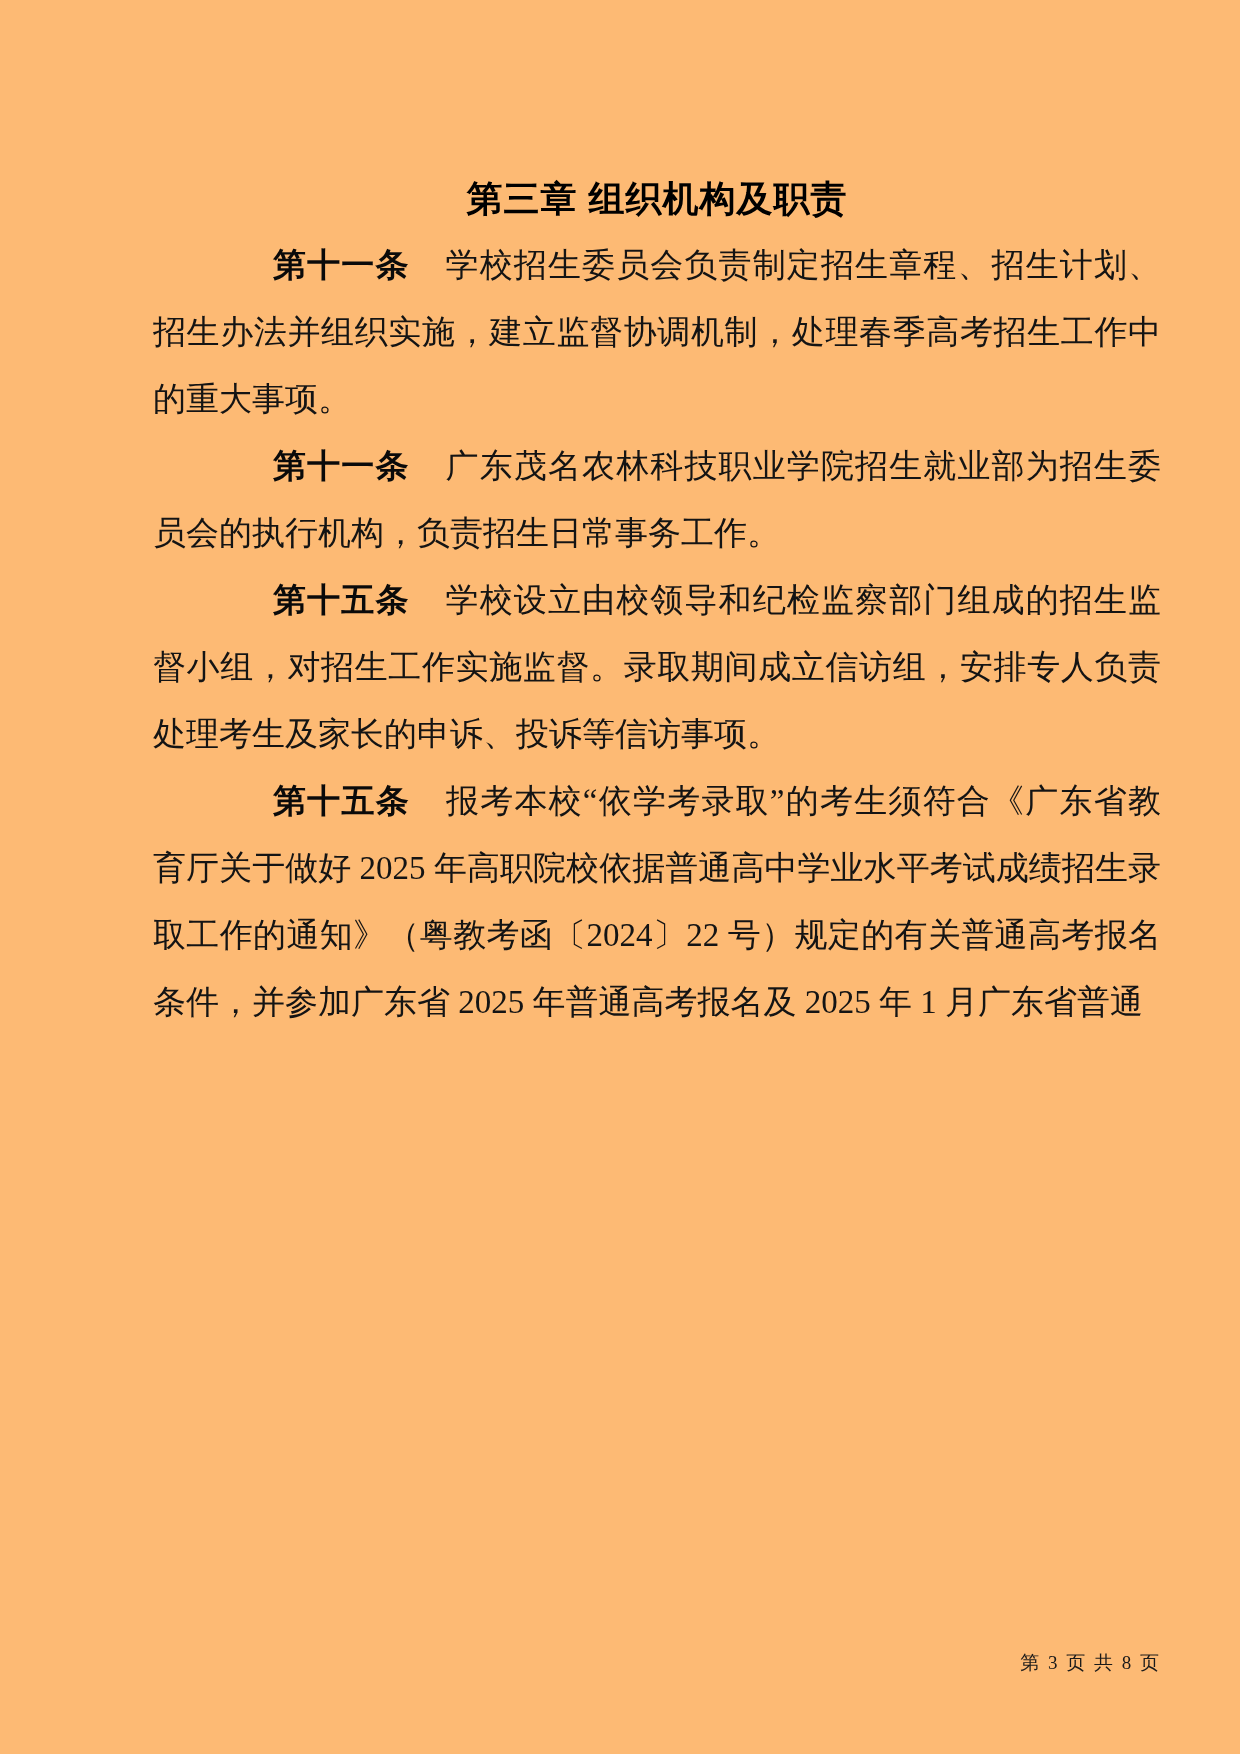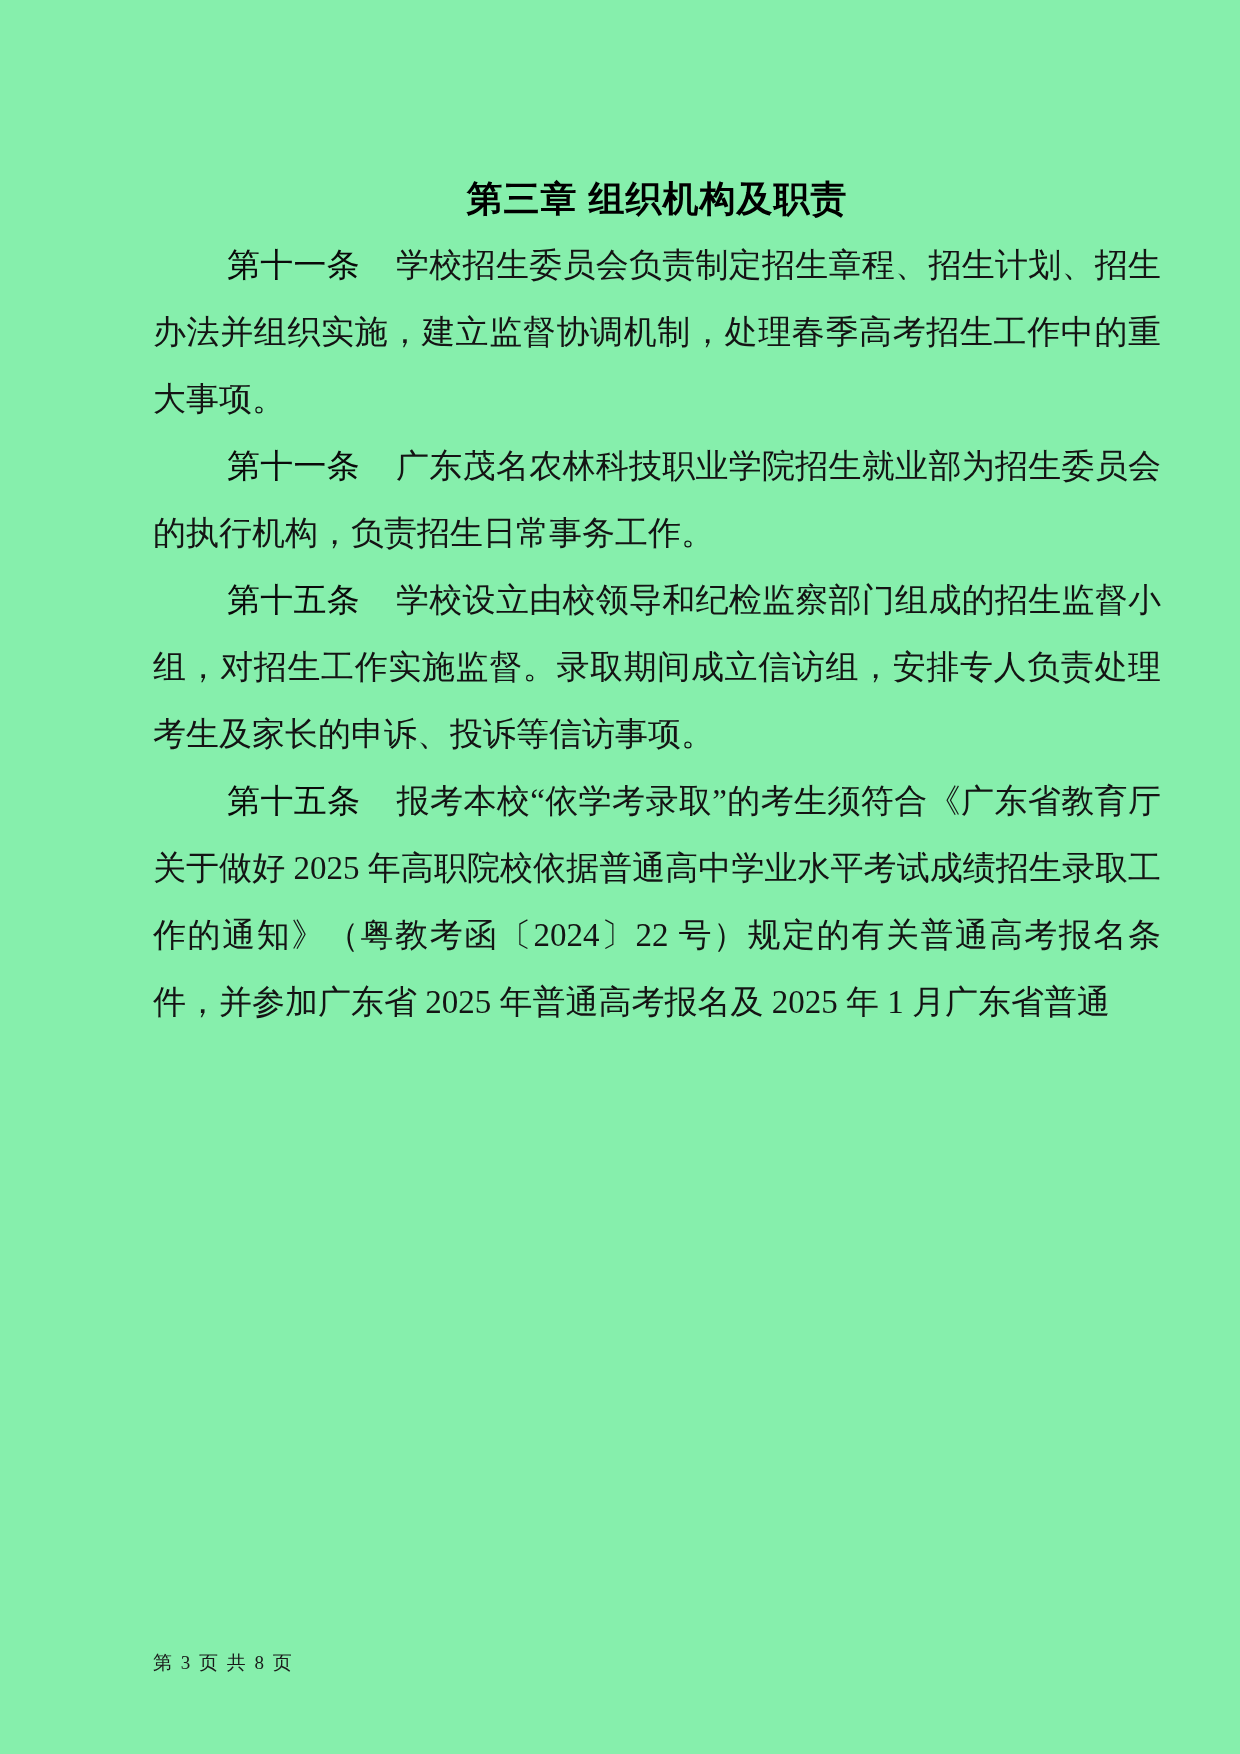--- a/index.html
+++ b/index.html
@@ -7,21 +7,21 @@
   body {
     width: 1240px;
     height: 1754px;
     font-family: "Liberation Serif", serif;
     color: #141414;
   }
   .page {
     position: relative;
     width: 1240px;
     height: 1754px;
-    background: #86efac;
+    background: #fdba74;
     overflow: hidden;
   }
   .content {
     position: absolute;
     left: 153px;
     top: 165px;
     width: 1008px;
   }
   .chapter-title {
     font-family: "Liberation Sans", sans-serif;
@@ -37,30 +37,31 @@
   }
   .article {
     font-size: 33px;
     line-height: 67px;
     text-align: justify;
     text-justify: inter-character;
     text-indent: 74px;
     color: #141414;
   }
   .article-label {
-    font-weight: 400;
+    font-weight: 700;
     margin-right: 36px;
     color: #0a0a0a;
+    margin-left: 46px;
   }
   .footer {
     position: absolute;
     top: 1650px;
     left: 153px;
     width: 1008px;
-    text-align: left;
+    text-align: right;
     font-size: 19px;
     letter-spacing: 2px;
     color: #1a1a1a;
   }
 </style>
 </head>
 <body>
 
 <div class="page">
   <div class="content">

